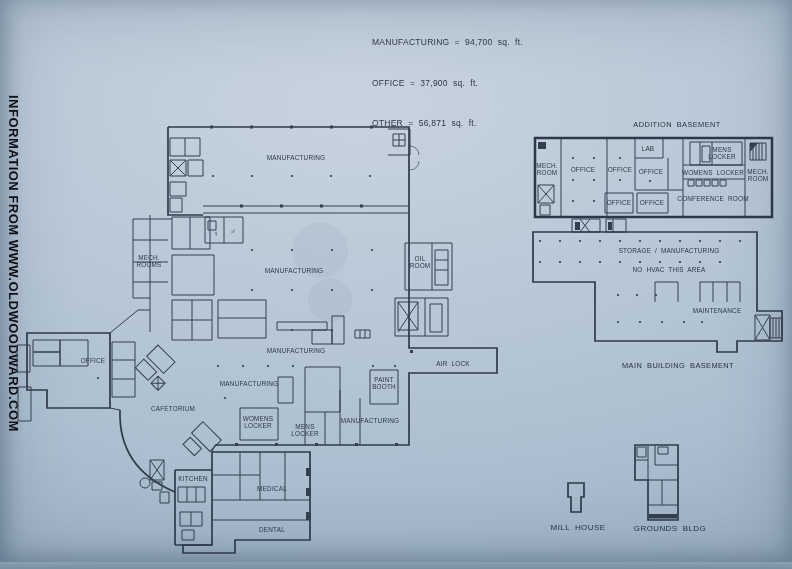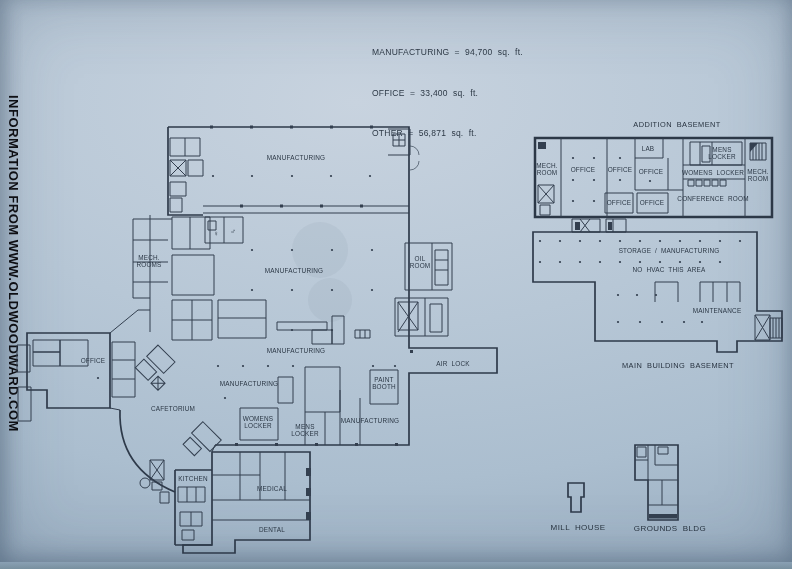--- a/index.html
+++ b/index.html
@@ -13,21 +13,21 @@
     content:""; position:absolute; left:0; right:0; bottom:0; height:7px;
     background: linear-gradient(#8aa0b4, #78909f);
   }
   .watermark {
     position:absolute; left:21px; top:95px;
     transform: rotate(90deg); transform-origin: left top;
     font-size:13px; font-weight:bold; letter-spacing:0.5px;
     color:#0e0f14; white-space:nowrap;
   }
   .stats {
-    position:absolute; left:372px; top:19px;
+    position:absolute; left:372px; top:9px;
     font-size:8.5px; letter-spacing:0.25px; line-height:13.5px;
     color:#2c3845; white-space:pre;
   }
   svg.plan { position:absolute; left:0; top:0; }
   .w  { fill:none; stroke:#333f4f; stroke-width:1; }
   .w2 { fill:none; stroke:#2e3a4a; stroke-width:1.7; }
   .w3 { fill:none; stroke:#2c3847; stroke-width:2.5; }
   .wt { fill:none; stroke:#3a4656; stroke-width:0.7; }
   .f  { fill:#333f4f; stroke:none; }
   .d  { fill:#313d4d; stroke:none; }
@@ -40,21 +40,21 @@
 </style>
 </head>
 <body>
 
 <div class="scene">
 
   <div class="watermark">INFORMATION FROM WWW.OLDWOODWARD.COM</div>
 
   <div class="stats">
     <div>MANUFACTURING  =  94,700  sq.  ft.</div>
-    <div>OFFICE  =  33,400  sq.  ft.</div>
+    <div>OFFICE  =  37,900  sq.  ft.</div>
     <div>OTHER  =  56,871  sq.  ft.</div>
   </div>
 
   <svg class="plan" width="792" height="569" viewBox="0 0 792 569">
 
     <g>
       <circle class="tex" cx="320" cy="250" r="28"></circle>
       <circle class="tex" cx="330" cy="300" r="22"></circle>
     </g>
 

